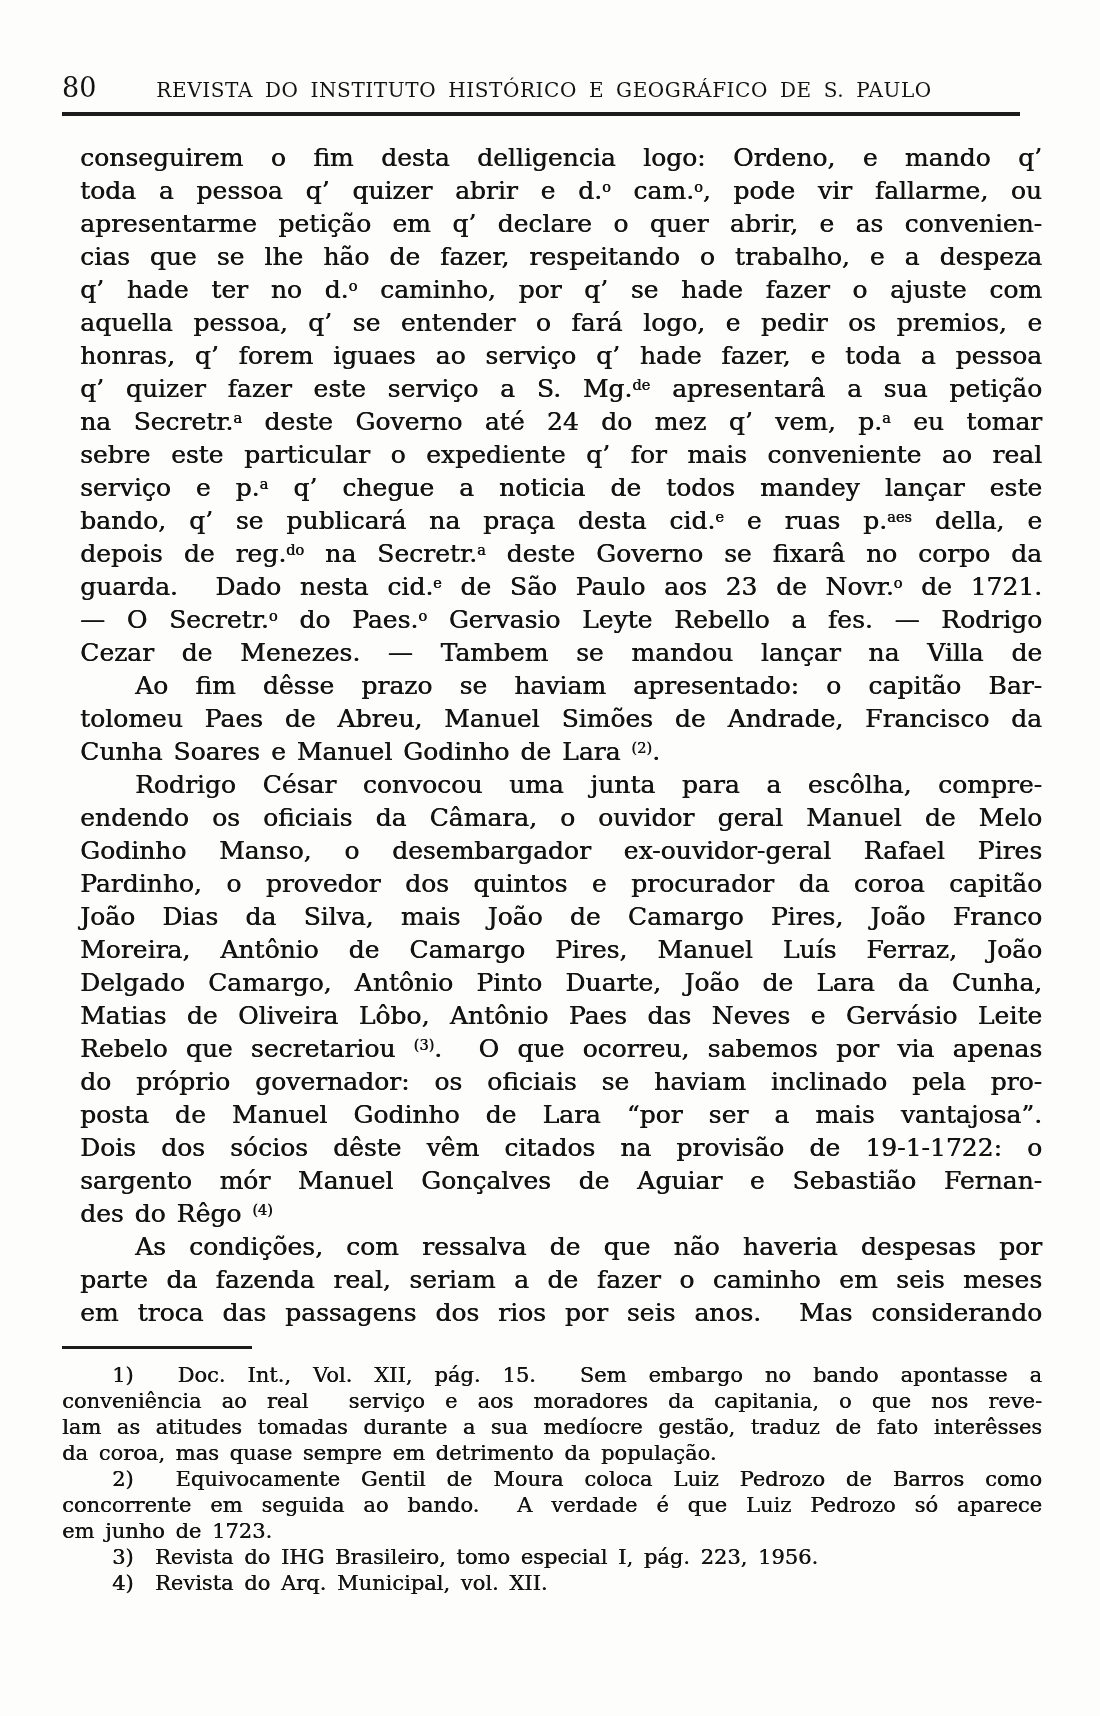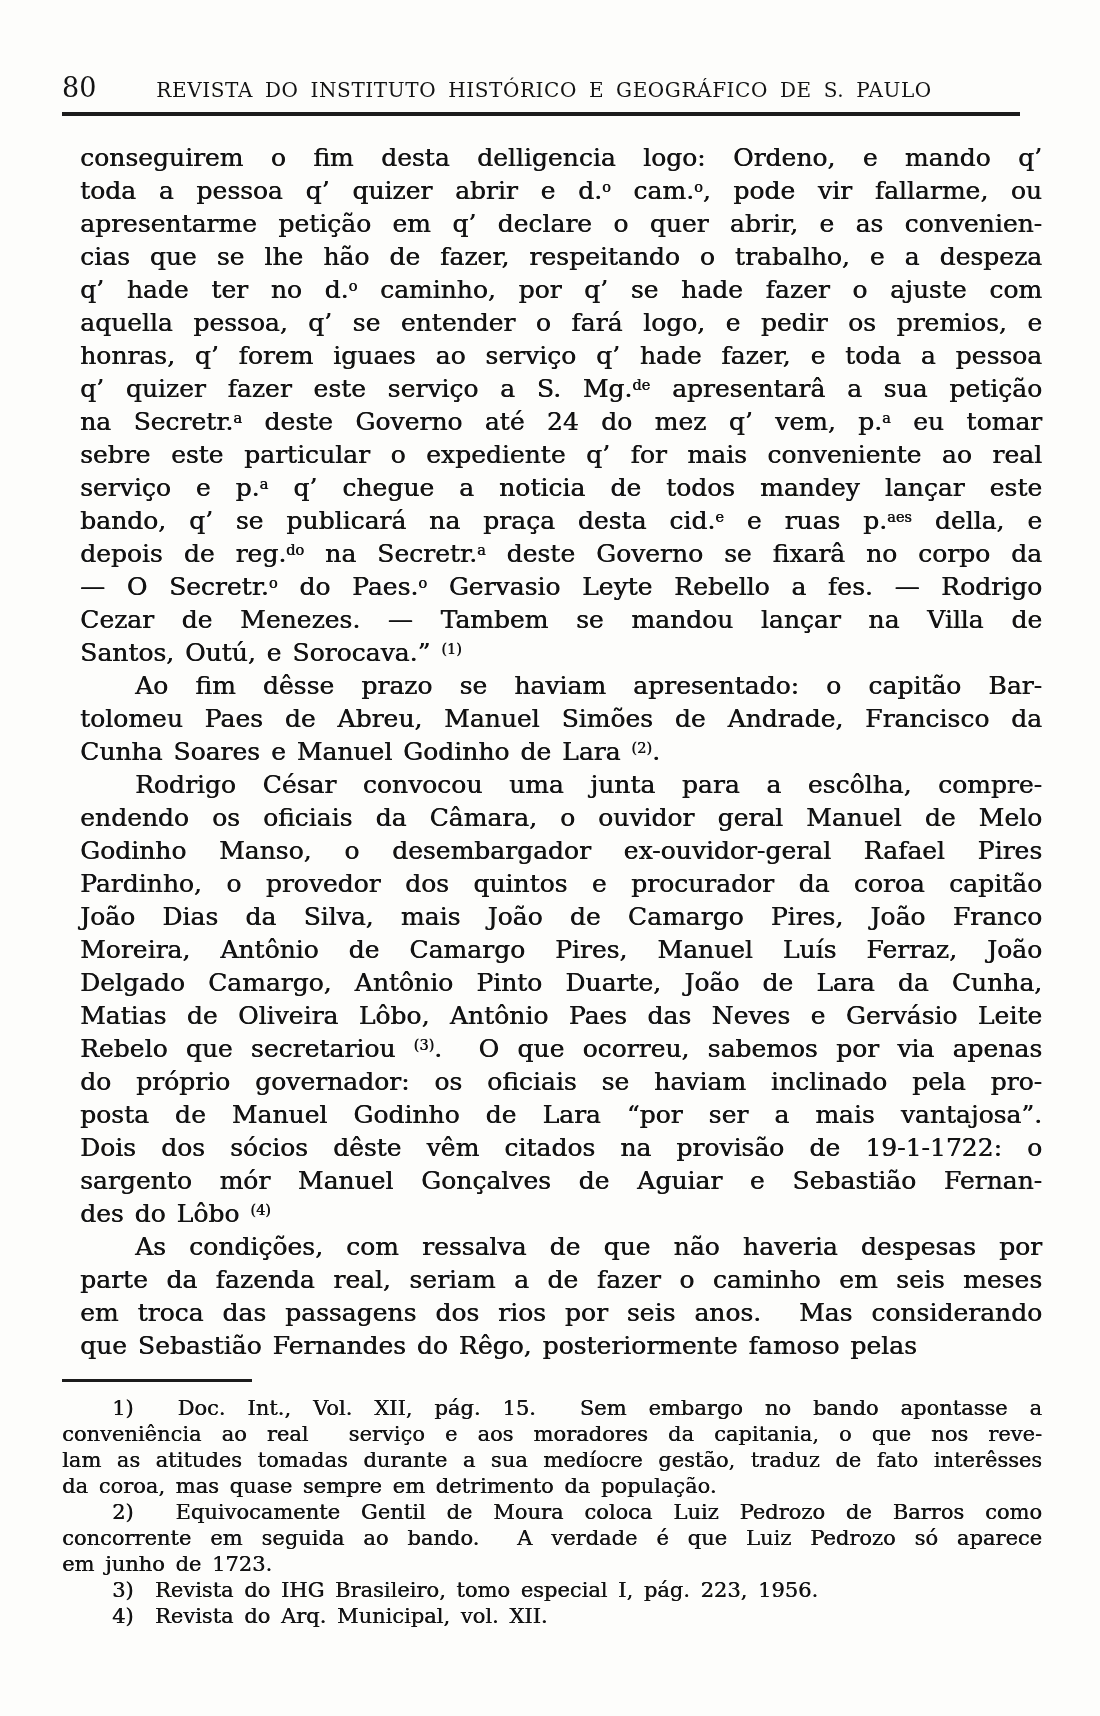--- a/index.html
+++ b/index.html
@@ -88,44 +88,43 @@
       <div class="line"><span>cias que se lhe hão de fazer, respeitando o trabalho, e a despeza</span></div>
       <div class="line"><span>q’ hade ter no d.</span><sup>o</sup><span> caminho, por q’ se hade fazer o ajuste com</span></div>
       <div class="line"><span>aquella pessoa, q’ se entender o fará logo, e pedir os premios, e</span></div>
       <div class="line"><span>honras, q’ forem iguaes ao serviço q’ hade fazer, e toda a pessoa</span></div>
       <div class="line"><span>q’ quizer fazer este serviço a S. Mg.</span><sup>de</sup><span> apresentarâ a sua petição</span></div>
       <div class="line"><span>na Secretr.</span><sup>a</sup><span> deste Governo até 24 do mez q’ vem, p.</span><sup>a</sup><span> eu tomar</span></div>
       <div class="line"><span>sebre este particular o expediente q’ for mais conveniente ao real</span></div>
       <div class="line"><span>serviço e p.</span><sup>a</sup><span> q’ chegue a noticia de todos mandey lançar este</span></div>
       <div class="line"><span>bando, q’ se publicará na praça desta cid.</span><sup>e</sup><span> e ruas p.</span><sup>aes</sup><span> della, e</span></div>
       <div class="line"><span>depois de reg.</span><sup>do</sup><span> na Secretr.</span><sup>a</sup><span> deste Governo se fixarâ no corpo da</span></div>
+      <div class="line"><span>guarda.&nbsp; Dado nesta cid.</span><sup>e</sup><span> de São Paulo aos 23 de Novr.</span><sup>o</sup><span> de 1721.</span></div>
       <div class="line"><span>— O Secretr.</span><sup>o</sup><span> do Paes.</span><sup>o</sup><span> Gervasio Leyte Rebello a fes. — Rodrigo</span></div>
       <div class="line"><span>Cezar de Menezes. — Tambem se mandou lançar na Villa de</span></div>
-      <div class="line last"><span>Santos, Outú, e Sorocava.” </span><sup>(1)</sup></div>
       <div class="line ind"><span>Ao fim dêsse prazo se haviam apresentado: o capitão Bar-</span></div>
       <div class="line"><span>tolomeu Paes de Abreu, Manuel Simões de Andrade, Francisco da</span></div>
       <div class="line last"><span>Cunha Soares e Manuel Godinho de Lara </span><sup>(2)</sup><span>.</span></div>
       <div class="line ind"><span>Rodrigo César convocou uma junta para a escôlha, compre-</span></div>
       <div class="line"><span>endendo os oficiais da Câmara, o ouvidor geral Manuel de Melo</span></div>
       <div class="line"><span>Godinho Manso, o desembargador ex-ouvidor-geral Rafael Pires</span></div>
       <div class="line"><span>Pardinho, o provedor dos quintos e procurador da coroa capitão</span></div>
       <div class="line"><span>João Dias da Silva, mais João de Camargo Pires, João Franco</span></div>
       <div class="line"><span>Moreira, Antônio de Camargo Pires, Manuel Luís Ferraz, João</span></div>
       <div class="line"><span>Delgado Camargo, Antônio Pinto Duarte, João de Lara da Cunha,</span></div>
       <div class="line"><span>Matias de Oliveira Lôbo, Antônio Paes das Neves e Gervásio Leite</span></div>
       <div class="line"><span>Rebelo que secretariou </span><sup>(3)</sup><span>.&nbsp; O que ocorreu, sabemos por via apenas</span></div>
       <div class="line"><span>do próprio governador: os oficiais se haviam inclinado pela pro-</span></div>
       <div class="line"><span>posta de Manuel Godinho de Lara “por ser a mais vantajosa”.</span></div>
       <div class="line"><span>Dois dos sócios dêste vêm citados na provisão de 19-1-1722: o</span></div>
       <div class="line"><span>sargento mór Manuel Gonçalves de Aguiar e Sebastião Fernan-</span></div>
-      <div class="line last"><span>des do Lôbo </span><sup>(4)</sup></div>
+      <div class="line last"><span>des do Rêgo </span><sup>(4)</sup></div>
       <div class="line ind"><span>As condições, com ressalva de que não haveria despesas por</span></div>
       <div class="line"><span>parte da fazenda real, seriam a de fazer o caminho em seis meses</span></div>
       <div class="line"><span>em troca das passagens dos rios por seis anos.&nbsp; Mas considerando</span></div>
-      <div class="line last"><span>que Sebastião Fernandes do Rêgo, posteriormente famoso pelas</span></div>
     </div>
 
   <div class="footnote-separator"></div>
 
   <div class="footnotes">
       <div>
         <div class="fn-line ind">1)&nbsp;&nbsp;Doc. Int., Vol. XII, pág. 15.&nbsp; Sem embargo no bando apontasse a</div>
         <div class="fn-line">conveniência ao real&nbsp; serviço e aos moradores da capitania, o que nos reve-</div>
         <div class="fn-line">lam as atitudes tomadas durante a sua medíocre gestão, traduz de fato interêsses</div>
         <div class="fn-line last">da coroa, mas quase sempre em detrimento da população.</div>

